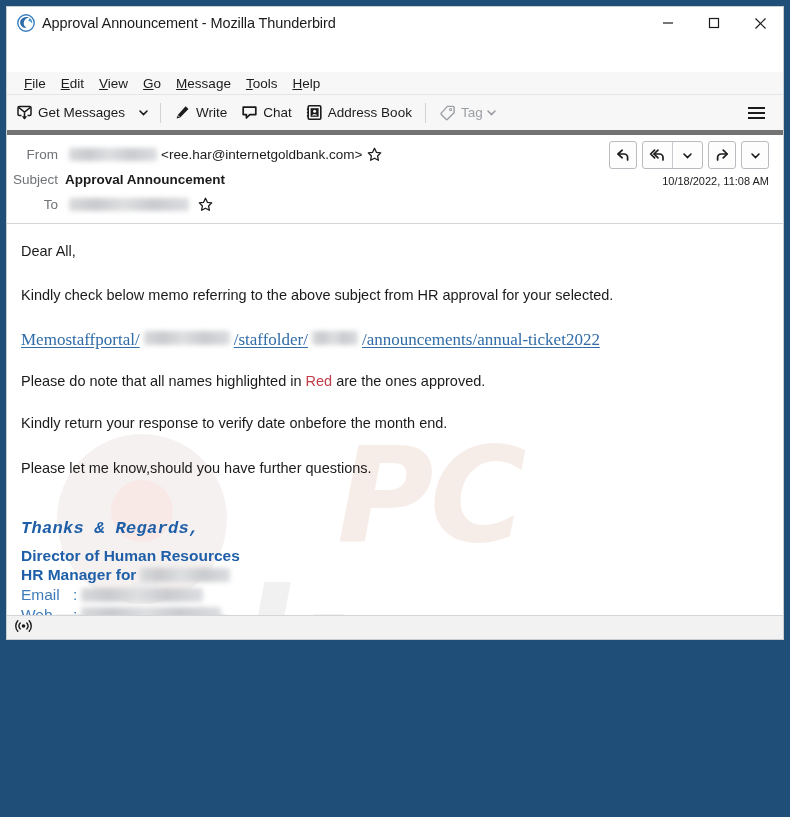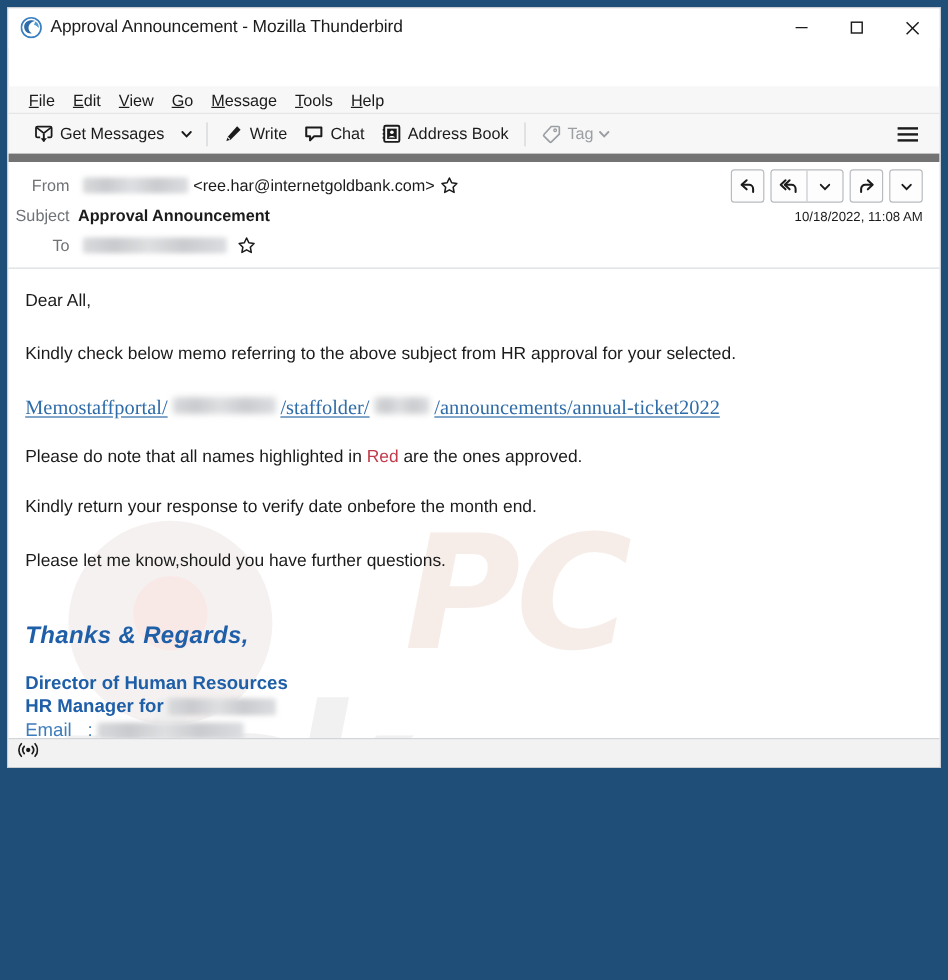--- a/index.html
+++ b/index.html
@@ -67,22 +67,22 @@
   }
   .menuitem u { text-decoration: underline; text-underline-offset: 1px; }
 
   
   .toolbar {
     height: 40px;
     flex: 0 0 40px;
     background: #f7f7f7;
     display: flex;
     align-items: center;
-    padding: 0 8px 0 14px;
-    border-bottom: 7px solid #737373;
+    padding: 0 8px 0 2px;
+    border-bottom: 5px solid #737373;
   }
   .tbtn {
     display: flex; align-items: center;
     height: 30px;
     padding: 0 7px;
     border-radius: 3px;
     font-size: 13.5px;
     color: #1b1b1b;
     white-space: nowrap;
   }
@@ -246,27 +246,27 @@
     text-underline-offset: 2px;
     display: flex;
     align-items: baseline;
     flex-wrap: nowrap;
   }
   .link-line .redact { filter: blur(2.6px); height: 14px; }
   .red { color: #c23b4b; }
 
   .sig { margin-top: 42px; position: relative; z-index: 2; }
   .sig-thanks {
-    font-family: Liberation Sans, sans-serif;
+    font-family: Liberation Mono, monospace;
     font-style: italic;
     font-weight: bold;
-    font-size: 20px;
+    font-size: 17px;
     color: #1f5fa8;
     letter-spacing: 0.3px;
-    margin-bottom: 18px;
+    margin-bottom: 8px;
   }
   .sig-line {
     font-size: 15.5px;
     font-weight: bold;
     color: #1f5fa8;
     line-height: 1.27;
     display: flex;
     align-items: center;
   }
   .sig-line2 {

